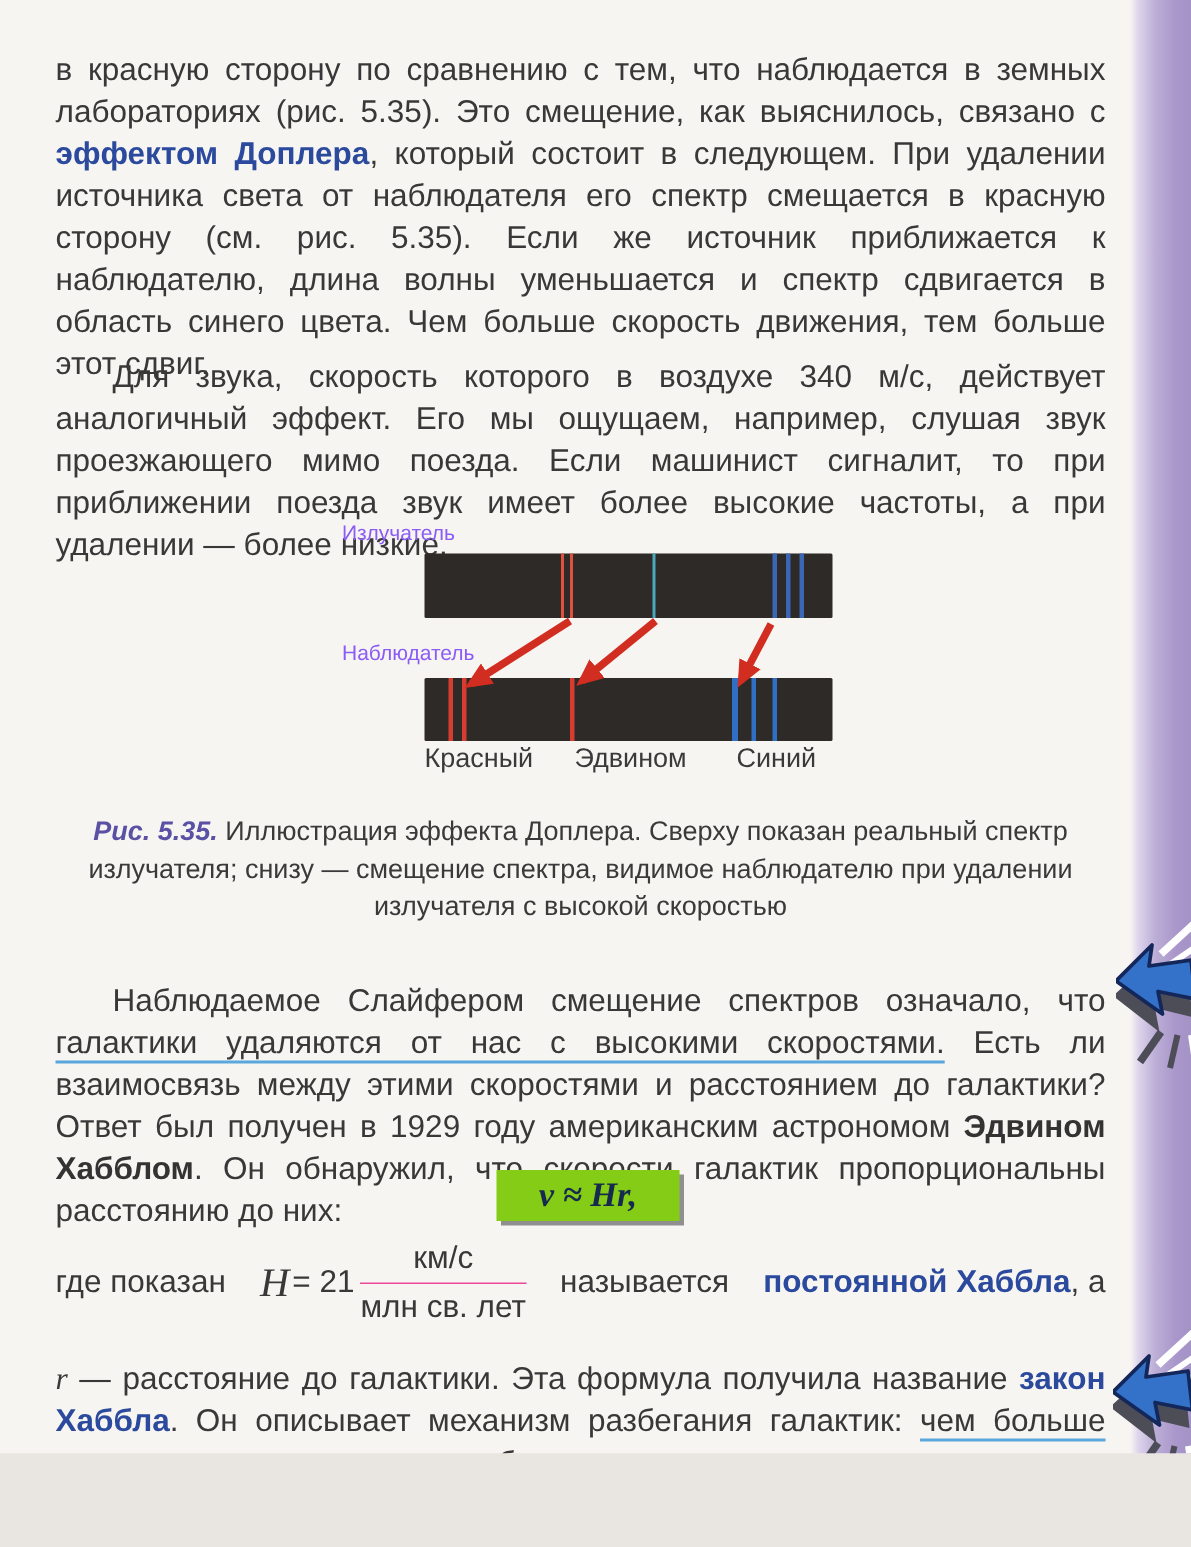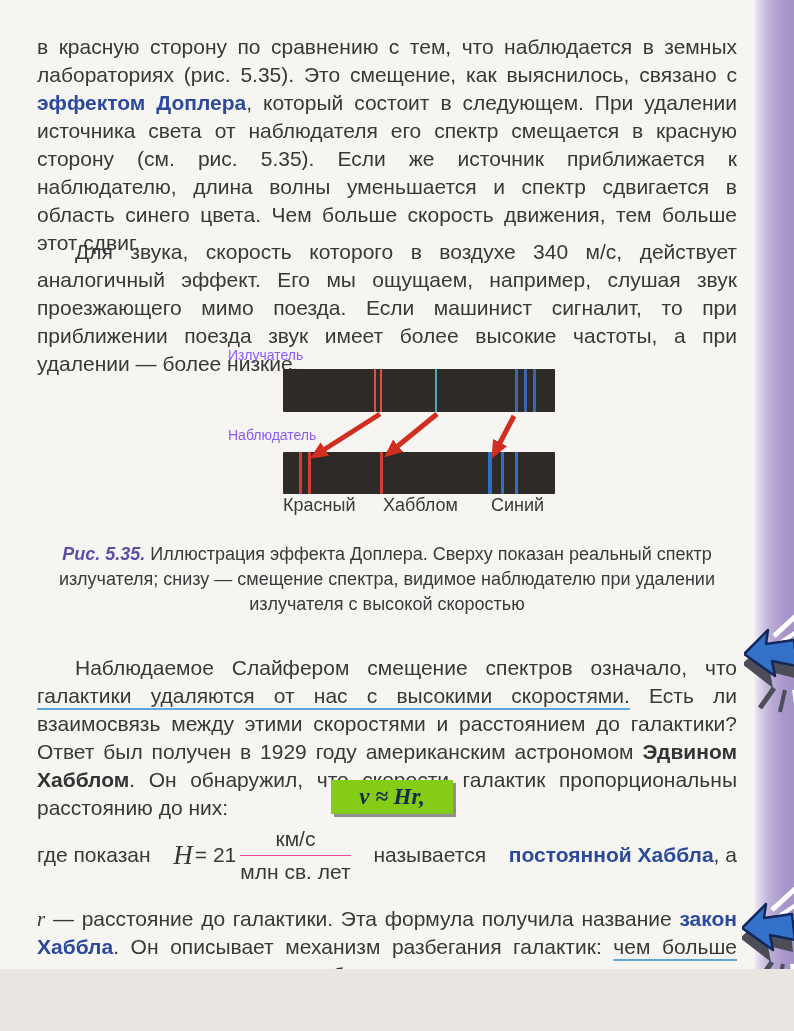--- a/index.html
+++ b/index.html
@@ -124,21 +124,21 @@
           <polygon points="0,0 18,8 0,16" fill="#d12d20"></polygon>
         </marker>
       </defs>
     <line x1="380" y1="414" x2="314" y2="456" stroke="#d12d20" stroke-width="5" marker-end="url(#ah)"></line>
         <line x1="437" y1="414" x2="388" y2="454" stroke="#d12d20" stroke-width="5" marker-end="url(#ah)"></line>
         <line x1="514" y1="416" x2="494" y2="454" stroke="#d12d20" stroke-width="5" marker-end="url(#ah)"></line>
       </svg>
 
     <div class="color-labels">
       <span style="left:283px;top:495px">Красный</span>
-      <span style="left:383px;top:495px">Хабблом</span>
+      <span style="left:383px;top:495px">Эдвином</span>
       <span style="left:491px;top:495px">Синий</span>
     </div>
   </div>
 
   <p class="caption"><span class="cap-label">Рис. 5.35.</span><span> Иллюстрация эффекта Доплера. Сверху показан реальный спектр излучателя; снизу — смещение спектра, видимое наблюдателю при удалении излучателя с высокой скоростью</span></p>
 
   <p class="para indent" style="top:633px"><span>Наблюдаемое Слайфером смещение спектров означало, что </span><span class="ul-blue">галактики удаляются от нас с высокими скоростями.</span><span> Есть ли взаимосвязь между этими скоростями и расстоянием до галактики? Ответ был получен в 1929 году американским астрономом </span><span class="b-dark">Эдвином Хабблом</span><span>. Он обнаружил, что скорости галактик пропорциональны расстоянию до них:</span></p>
 
   <div class="formula-box">
       <span>v ≈ Hr,</span>

